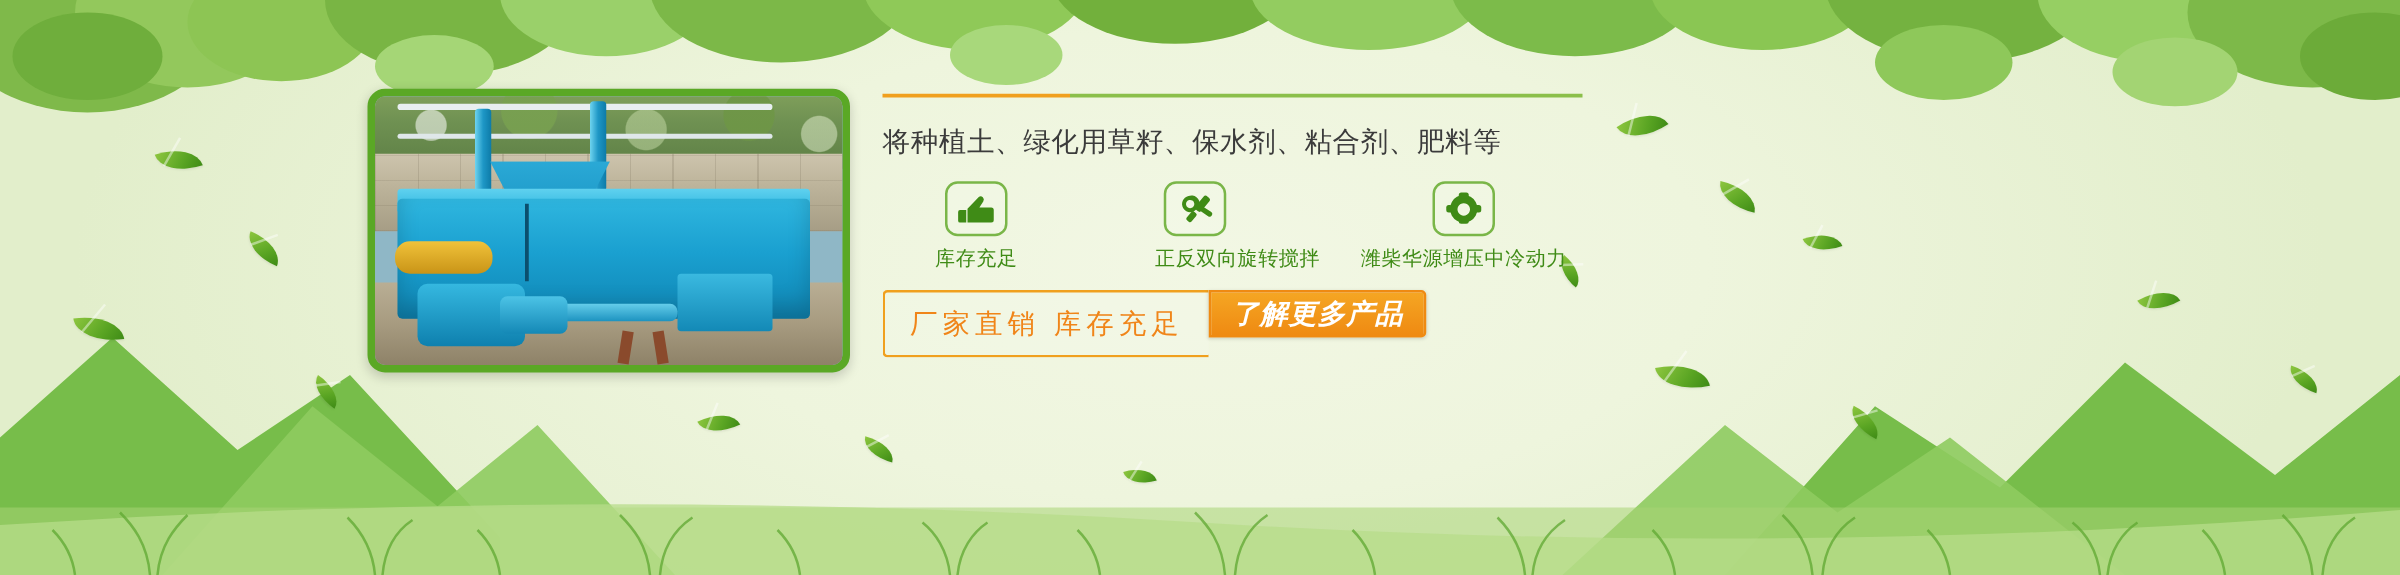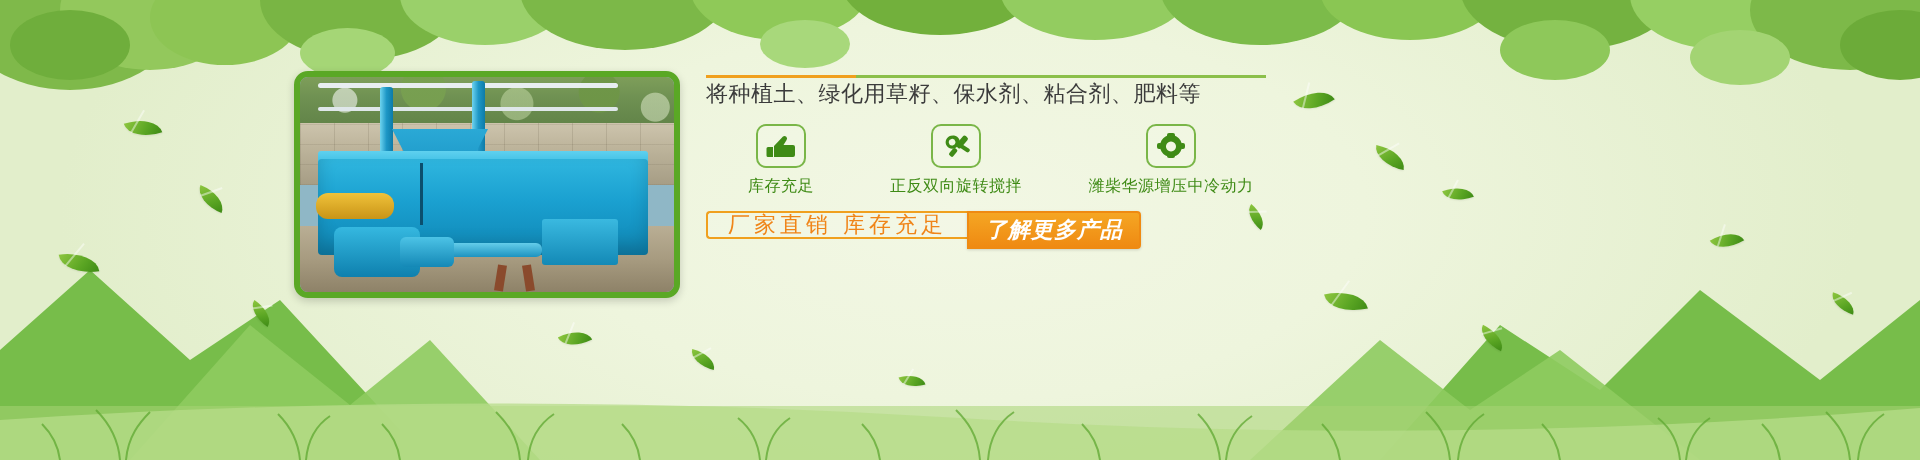--- a/index.html
+++ b/index.html
@@ -105,39 +105,39 @@
   
   #copy { position:absolute; left:706px; top:72px; width:620px; }
   #headline {
     font-size:40px; font-weight:bold; color:#f08519; letter-spacing:1px;
     line-height:48px; white-space:nowrap;
     text-shadow:0 1px 0 #fff8e8;
   }
   #divider { margin-top:3px; height:3px; width:560px;
     background:linear-gradient(90deg,#f0a01e 0 150px,#8bbf4a 150px 100%); }
   #subtitle {
-    margin-top:1px; font-size:22px; line-height:29px; color:#3b3b3b;
+    margin-top:22px; font-size:22px; line-height:29px; color:#3b3b3b;
     letter-spacing:.5px; white-space:nowrap;
   }
   
   #features { margin-top:16px; display:flex; }
   .feature { text-align:center; }
   .fi {
     width:50px; height:44px; margin:0 auto;
     border:2px solid #7ab648; border-radius:10px;
     display:flex; align-items:center; justify-content:center;
     background:rgba(255,255,255,.12);
   }
   .fi svg { display:block; }
   .flabel { margin-top:8px; font-size:16px; color:#3f8b16; letter-spacing:.5px; white-space:nowrap; }
   
   #btnrow { margin-top:14px; display:flex; align-items:stretch; }
   #btn-promo {
     border:2px solid #f0a01e; border-right:none; border-radius:4px 0 0 4px;
-    padding:4px 20px; height:28px; display:flex; align-items:center;
+    padding:4px 20px; height:54px; display:flex; align-items:center;
     color:#f08519; font-size:22px; letter-spacing:4px; white-space:nowrap;
     background:rgba(255,255,255,.10);
   }
   #btn-cta {
     background:linear-gradient(180deg,#f5a623,#ef8a12);
     border:2px solid #ef8a12; border-radius:0 4px 4px 0;
     padding:0 16px; height:38px; display:flex; align-items:center;
     color:#ffffff; font-size:22px; font-weight:bold; letter-spacing:1px; white-space:nowrap;
     box-shadow:0 1px 3px rgba(0,0,0,.15);
     font-style:italic;
@@ -264,21 +264,21 @@
       <div class="feature" style="width:150px;">
         <div class="fi">
           <svg width="30" height="26" viewBox="0 0 30 26" fill="#3f8b16">
             <path d="M2,14 h5 v10 h-5 a1.5,1.5 0 0 1 -1.5,-1.5 v-7 A1.5,1.5 0 0 1 2,14 Z"></path>
             <path d="M8,13 L17,3.5 a2.6,2.6 0 0 1 3.6,3.6 L17.5,12 H27 a2,2 0 0 1 2,2 v8 a2,2 0 0 1 -2,2 H8 Z"></path>
           </svg>
         </div>
         <div class="flabel">库存充足</div>
       </div>
 
-      <div class="feature" style="width:200px;">
+      <div class="feature" style="width:200px;text-align:right;">
         <div class="fi">
           <svg width="30" height="28" viewBox="0 0 30 28" fill="#3f8b16">
             <path d="M12,3 a6.5,6.5 0 1 0 4.5,11.2 L24,22 a2,2 0 0 0 3,-3 L19.3,11.5 A6.5,6.5 0 0 0 12,3 Z M12,6.2 a3.3,3.3 0 1 1 0,6.6 a3.3,3.3 0 0 1 0,-6.6 Z" transform="rotate(-12 15 14)"></path>
             <rect x="18" y="3" width="6" height="14" rx="2.2" transform="rotate(40 21 10)"></rect>
             <rect x="10" y="16" width="5" height="9" rx="1.6" transform="rotate(40 12.5 20)"></rect>
           </svg>
         </div>
         <div class="flabel">正反双向旋转搅拌</div>
       </div>
 

